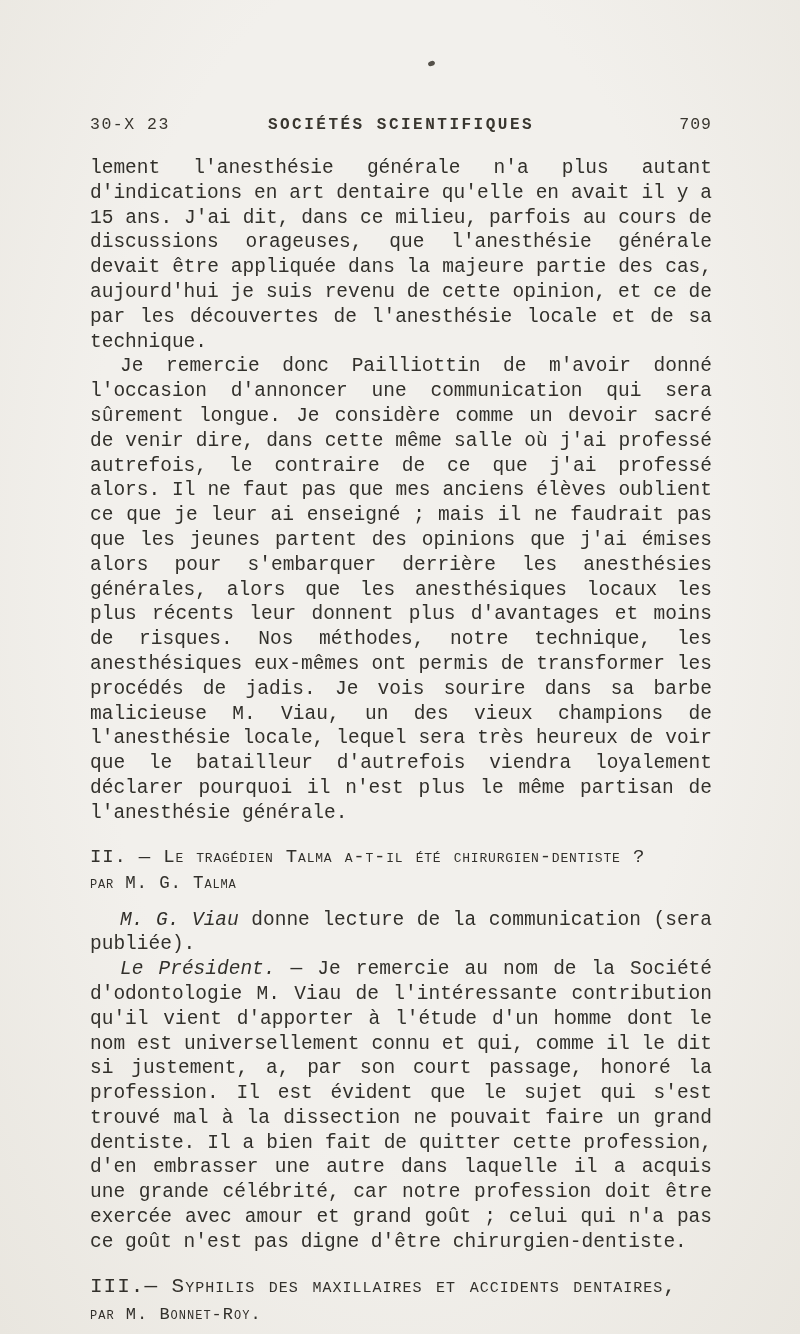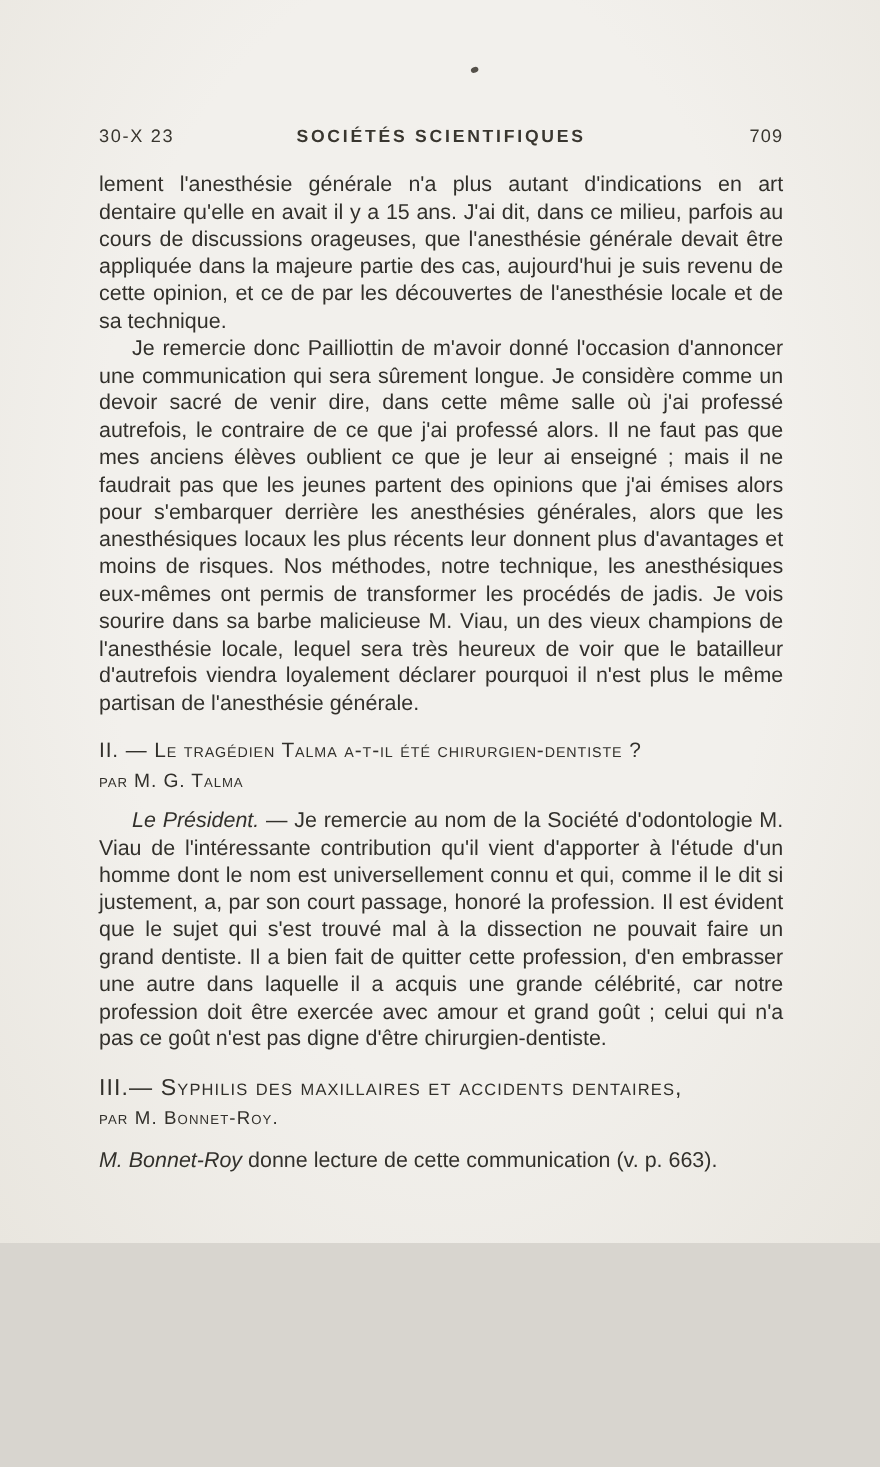--- a/index.html
+++ b/index.html
@@ -4,27 +4,27 @@
 <title>Sociétés Scientifiques — page 709</title>
 <style>
   html, body {
     margin: 0;
     padding: 0;
     background: #d8d5cf;
   }
   .page {
     position: relative;
     width: 800px;
-    height: 1130px;
+    height: 1334px;
     margin: 0 auto;
     box-sizing: border-box;
     padding: 100px 88px 40px 90px;
     background: radial-gradient(ellipse at 50% 42%, #f2f0ec 55%, #e9e6df 100%);
     color: #32302b;
-    font-family: Liberation Sans, sans-serif;
+    font-family: Liberation Mono, monospace;
     overflow: hidden;
   }
   .speck {
     position: absolute;
     left: 428px;
     top: 61px;
     width: 7px;
     height: 5px;
     background: #55514a;
     border-radius: 50%;
@@ -109,20 +109,21 @@
     <p class="para no-indent">lement l'anesthésie générale n'a plus autant d'indications en art dentaire qu'elle en avait il y a 15 ans. J'ai dit, dans ce milieu, parfois au cours de discussions orageuses, que l'anesthésie générale devait être appliquée dans la majeure partie des cas, aujourd'hui je suis revenu de cette opinion, et ce de par les découvertes de l'anesthésie locale et de sa technique.</p>
 
     <p class="para">Je remercie donc Pailliottin de m'avoir donné l'occasion d'annoncer une communication qui sera sûrement longue. Je considère comme un devoir sacré de venir dire, dans cette même salle où j'ai professé autrefois, le contraire de ce que j'ai professé alors. Il ne faut pas que mes anciens élèves oublient ce que je leur ai enseigné ; mais il ne faudrait pas que les jeunes partent des opinions que j'ai émises alors pour s'embarquer derrière les anesthésies générales, alors que les anesthésiques locaux les plus récents leur donnent plus d'avantages et moins de risques. Nos méthodes, notre technique, les anesthésiques eux-mêmes ont permis de transformer les procédés de jadis. Je vois sourire dans sa barbe malicieuse M. Viau, un des vieux champions de l'anesthésie locale, lequel sera très heureux de voir que le batailleur d'autrefois viendra loyalement déclarer pourquoi il n'est plus le même partisan de l'anesthésie générale.</p>
 
 
     <h2 class="section-heading">
       <span class="heading-line">II. — Le tragédien Talma a-t-il été chirurgien-dentiste ?</span>
       <span class="heading-line byline">par M. G. Talma</span>
     </h2>
 
+    <p class="para"><span class="lead-italic">M. G. Viau</span><span> donne lecture de la communication (sera publiée).</span></p>
 
     <p class="para"><span class="lead-italic">Le Président.</span><span> — Je remercie au nom de la Société d'odontologie M. Viau de l'intéressante contribution qu'il vient d'apporter à l'étude d'un homme dont le nom est universellement connu et qui, comme il le dit si justement, a, par son court passage, honoré la profession. Il est évident que le sujet qui s'est trouvé mal à la dissection ne pouvait faire un grand dentiste. Il a bien fait de quitter cette profession, d'en embrasser une autre dans laquelle il a acquis une grande célébrité, car notre profession doit être exercée avec amour et grand goût ; celui qui n'a pas ce goût n'est pas digne d'être chirurgien-dentiste.</span></p>
 
 
     <h2 class="section-heading level-3">
       <span class="heading-line">III.— Syphilis des maxillaires et accidents dentaires,</span>
       <span class="heading-line byline">par M. Bonnet-Roy.</span>
     </h2>
 
     <p class="para no-indent"><span class="lead-italic">M. Bonnet-Roy</span><span> donne lecture de cette communication (v. p. 663).</span></p>

